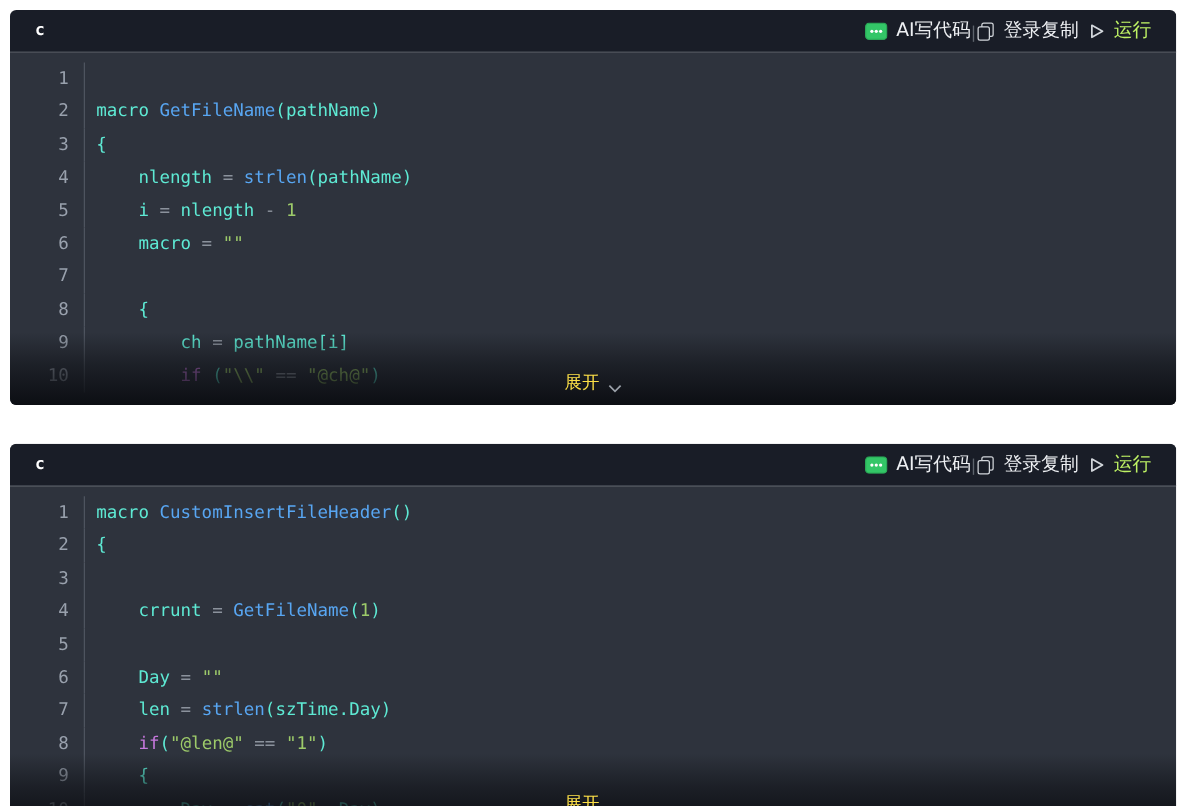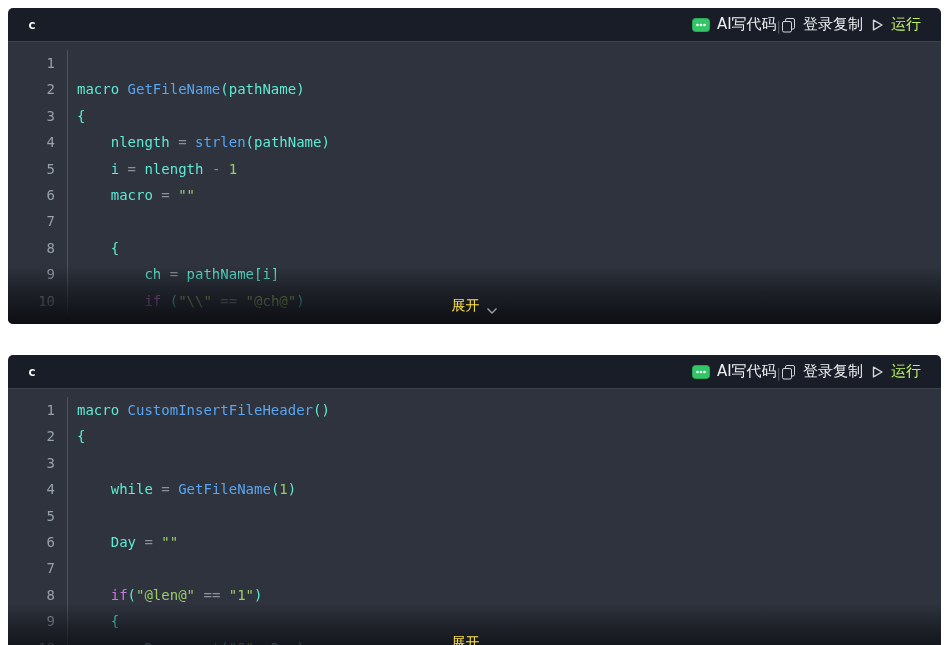--- a/index.html
+++ b/index.html
@@ -129,24 +129,24 @@
           </span>
           <span>运行</span>
         </button>
       </div>
     </header>
     <div class="code-area">
       <div class="lines">
           <div class="line"><span class="gutter">1</span><span class="code-text"><span class="tok-p">macro </span><span class="tok-f">CustomInsertFileHeader</span><span class="tok-p">()</span></span></div>
           <div class="line"><span class="gutter">2</span><span class="code-text"><span class="tok-p">{</span></span></div>
           <div class="line"><span class="gutter">3</span></div>
-          <div class="line"><span class="gutter">4</span><span class="code-text"><span class="tok-p">    while </span><span class="tok-o">=</span><span class="tok-p"> </span><span class="tok-f">GetFileName</span><span class="tok-p">(</span><span class="tok-n">1</span><span class="tok-p">)</span></span></div>
+          <div class="line"><span class="gutter">4</span><span class="code-text"><span class="tok-p">    crrunt </span><span class="tok-o">=</span><span class="tok-p"> </span><span class="tok-f">GetFileName</span><span class="tok-p">(</span><span class="tok-n">1</span><span class="tok-p">)</span></span></div>
           <div class="line"><span class="gutter">5</span><span class="code-text"> </span></div>
           <div class="line"><span class="gutter">6</span><span class="code-text"><span class="tok-p">    Day </span><span class="tok-o">=</span><span class="tok-p"> </span><span class="tok-s">""</span></span></div>
-          <div class="line"><span class="gutter">7</span></div>
+          <div class="line"><span class="gutter">7</span><span class="code-text"><span class="tok-p">    len </span><span class="tok-o">=</span><span class="tok-p"> </span><span class="tok-f">strlen</span><span class="tok-p">(szTime.Day)</span></span></div>
           <div class="line"><span class="gutter">8</span><span class="code-text"><span class="tok-p">    </span><span class="tok-k">if</span><span class="tok-p">(</span><span class="tok-s">"@len@"</span><span class="tok-p"> </span><span class="tok-o">==</span><span class="tok-p"> </span><span class="tok-s">"1"</span><span class="tok-p">)</span></span></div>
           <div class="line"><span class="gutter">9</span><span class="code-text"><span class="tok-p">    {</span></span></div>
           <div class="line"><span class="gutter">10</span><span class="code-text"><span class="tok-p">        Day </span><span class="tok-o">=</span><span class="tok-p"> </span><span class="tok-f">cat</span><span class="tok-p">(</span><span class="tok-s">"0"</span><span class="tok-p">, Day)</span></span></div>
         </div>
       <div class="fade-overlay"></div>
       <button class="expand-btn">
         <span>展开</span>
         <span class="icon">
           <svg width="12" height="8" viewBox="0 0 12 8" fill="none">
             <path d="M1.5 1.5 L6 6 L10.5 1.5" stroke="#9aa0a8" stroke-width="1.4"></path>

